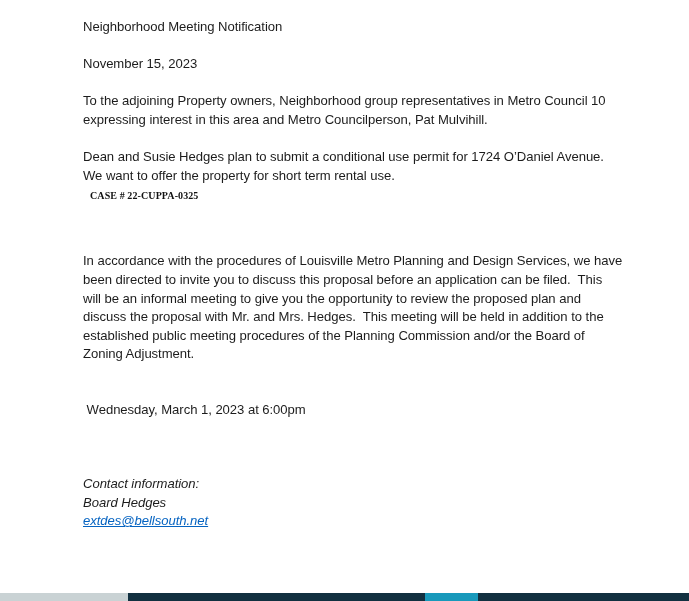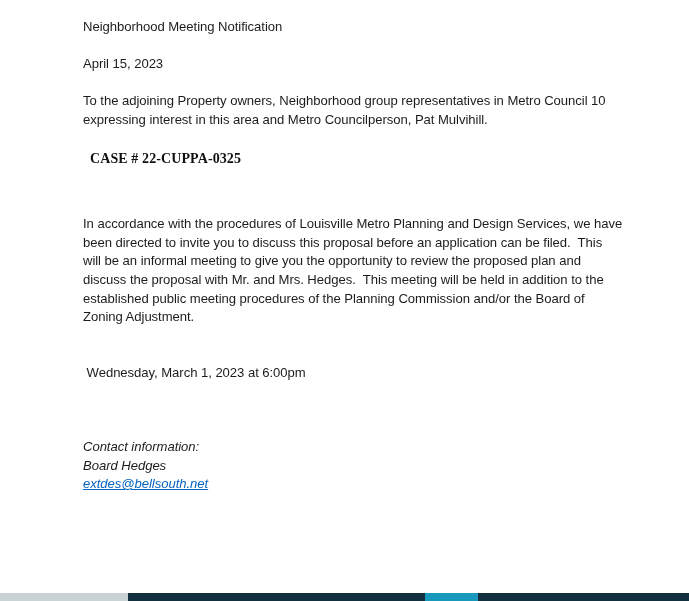--- a/index.html
+++ b/index.html
@@ -34,21 +34,21 @@
     margin: 0;
     white-space: pre-wrap;
     letter-spacing: -0.05px;
   }
 
   .gap-sm { height: 18.6px; }
 
   .case-line {
     font-family: "Liberation Serif", serif;
     font-weight: bold;
-    font-size: 14px;
+    font-size: 10px;
     line-height: 16px;
     color: #111111;
     margin: 0;
     padding-left: 7px;
     letter-spacing: 0.1px;
   }
 
   .case-block {
     margin-top: 3px;
   }
@@ -84,28 +84,29 @@
 </style>
 </head>
 <body>
 
 <div class="page">
 
   <p class="doc-line">Neighborhood Meeting Notification</p>
 
   <div class="gap-sm"></div>
 
-  <p class="doc-line">April 15, 2023</p>
+  <p class="doc-line">November 15, 2023</p>
 
   <div class="gap-sm"></div>
 
   <p class="doc-para">To the adjoining Property owners, Neighborhood group representatives in Metro Council 10 expressing interest in this area and Metro Councilperson, Pat Mulvihill.</p>
 
   <div class="gap-sm"></div>
 
+  <p class="doc-para">Dean and Susie Hedges plan to submit a conditional use permit for 1724 O’Daniel Avenue. We want to offer the property for short term rental use.</p>
 
   <div class="case-block">
     <p class="case-line">CASE # 22-CUPPA-0325</p>
   </div>
 
   <div class="spacer-before-long"></div>
 
   <p class="doc-para">In accordance with the procedures of Louisville Metro Planning and Design Services, we have been directed to invite you to discuss this proposal before an application can be filed.  This will be an informal meeting to give you the opportunity to review the proposed plan and discuss the proposal with Mr. and Mrs. Hedges.  This meeting will be held in addition to the established public meeting procedures of the Planning Commission and/or the Board of Zoning Adjustment.</p>
 
   <div class="gap-sm"></div>

